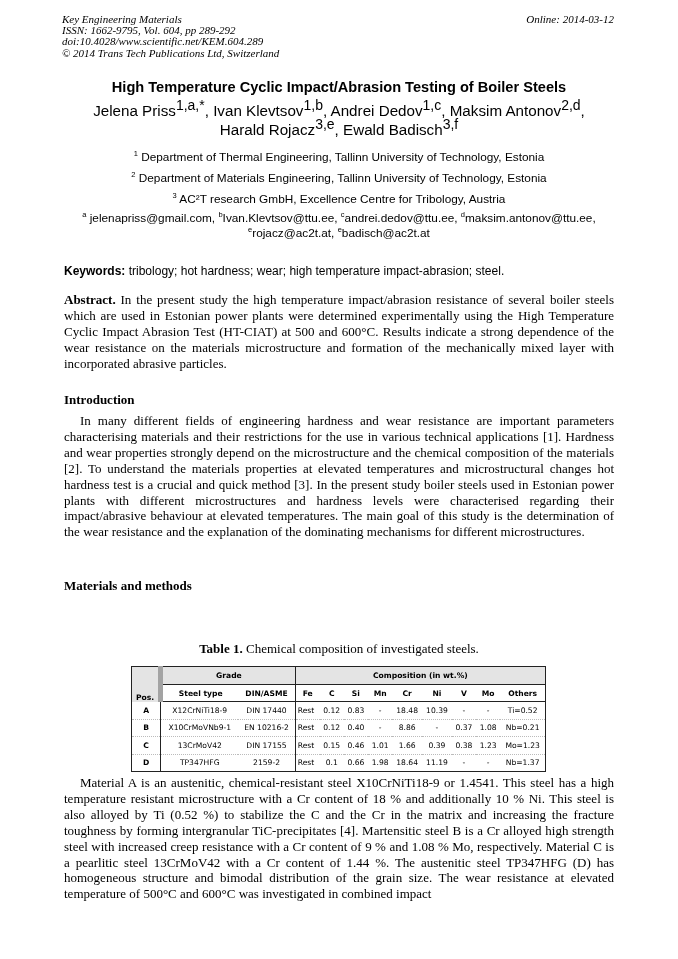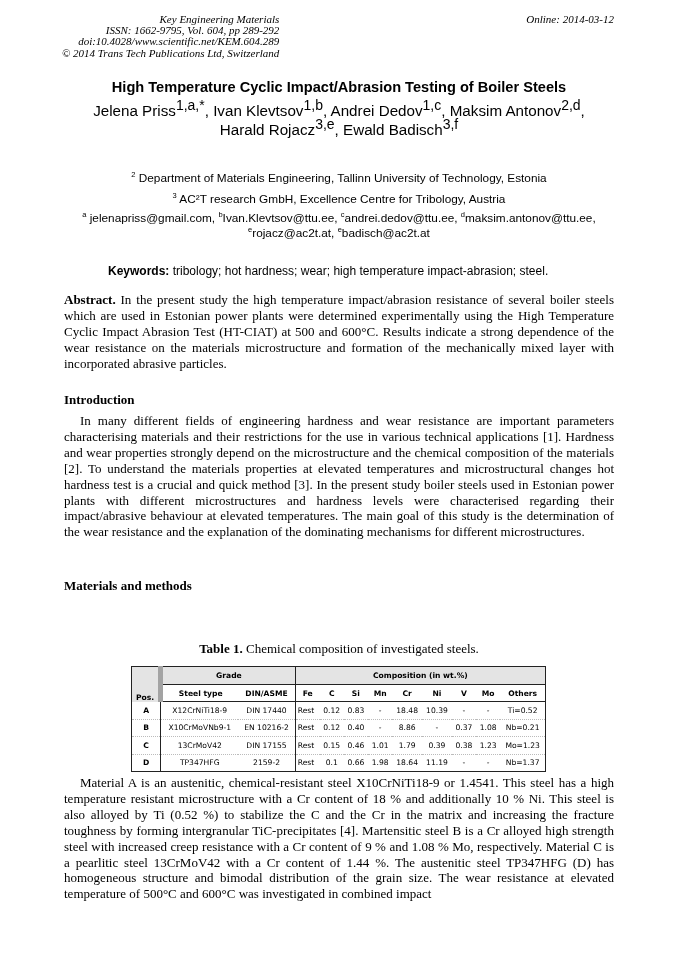--- a/index.html
+++ b/index.html
@@ -1,32 +1,32 @@
 <!DOCTYPE html>
 <html><head>
 <meta charset="utf-8">
 <style>
   html, body { margin: 0; padding: 0; background: #ffffff; }
   body { width: 678px; height: 959px; position: relative; overflow: hidden; color: #000; }
   .page { position: absolute; left: 0; top: 0; width: 678px; height: 959px; }
 
-  .header-left { position: absolute; left: 62px; top: 14px; font-family: "Liberation Serif", serif; font-style: italic; font-size: 11px; line-height: 11.2px; text-align: right; }
+  .header-left { position: absolute; left: 62px; top: 14px; font-family: "Liberation Serif", serif; font-style: italic; font-size: 11px; line-height: 11.2px; }
   .header-right { position: absolute; right: 64px; top: 14px; font-family: "Liberation Serif", serif; font-style: italic; font-size: 11px; line-height: 11.2px; }
 
   .title { position: absolute; left: 62px; width: 554px; top: 79px; text-align: center; font-family: "Liberation Sans", sans-serif; font-weight: bold; font-size: 14.6px; }
   .authors { position: absolute; left: 62px; width: 554px; top: 101px; text-align: center; font-family: "Liberation Sans", sans-serif; font-size: 15.2px; line-height: 19px; }
   .authors sup { font-size: 14px; vertical-align: 6px; line-height: 0; }
 
   .affil { position: absolute; left: 62px; width: 554px; text-align: center; font-family: "Liberation Sans", sans-serif; font-size: 11.8px; }
   .affil sup { font-size: 7.5px; vertical-align: 5px; line-height: 0; }
   .emails { position: absolute; left: 62px; width: 554px; top: 211px; text-align: center; font-family: "Liberation Sans", sans-serif; font-size: 11.8px; line-height: 15px; }
   .emails sup { font-size: 7.5px; vertical-align: 5px; line-height: 0; }
 
   .keywords { position: absolute; left: 64px; top: 264px; font-family: "Liberation Sans", sans-serif; font-size: 12px; }
-  .keywords b { font-weight: bold; margin-left: 44px; }
+  .keywords b { font-weight: bold; }
 
   .para { position: absolute; left: 64px; width: 550px; font-family: "Liberation Serif", serif; font-size: 13px; line-height: 15.9px; text-align: justify; }
   .para.indent { text-indent: 16px; }
   .heading { position: absolute; left: 64px; font-family: "Liberation Serif", serif; font-weight: bold; font-size: 13px; }
 
   .table-caption { position: absolute; left: 62px; width: 554px; top: 641px; text-align: center; font-family: "Liberation Serif", serif; font-size: 13px; }
 
   table.comp { position: absolute; left: 131px; top: 666px; width: 415px; border-collapse: collapse; font-family: "DejaVu Sans", sans-serif; font-size: 7.6px; border: 1.2px solid #222; }
   table.comp td, table.comp th { padding: 0 2px; height: 16px; text-align: center; white-space: nowrap; font-weight: normal; }
   table.comp th { font-weight: bold; }
@@ -57,20 +57,21 @@
 
   <div class="authors">
     <span><span>Jelena Priss</span><sup>1,a,*</sup><span>, </span></span>
     <span><span>Ivan Klevtsov</span><sup>1,b</sup><span>, </span></span>
     <span><span>Andrei Dedov</span><sup>1,c</sup><span>, </span></span>
     <span><span>Maksim Antonov</span><sup>2,d</sup><span>,</span></span><br>
     <span><span>Harald Rojacz</span><sup>3,e</sup><span>, </span></span>
     <span><span>Ewald Badisch</span><sup>3,f</sup><span></span></span>
   </div>
 
+  <div class="affil" style="top:150px;"><sup>1</sup><span> Department of Thermal Engineering, Tallinn University of Technology, Estonia</span></div>
   <div class="affil" style="top:171px;"><sup>2</sup><span> Department of Materials Engineering, Tallinn University of Technology, Estonia</span></div>
   <div class="affil" style="top:192px;"><sup>3</sup><span> AC²T research GmbH, Excellence Centre for Tribology, Austria</span></div>
 
   <div class="emails">
     <sup>a</sup><span> jelenapriss@gmail.com, </span><sup>b</sup><span>Ivan.Klevtsov@ttu.ee, </span><sup>c</sup><span>andrei.dedov@ttu.ee, </span><sup>d</sup><span>maksim.antonov@ttu.ee,</span><br>
     <sup>e</sup><span>rojacz@ac2t.at, </span><sup>e</sup><span>badisch@ac2t.at</span>
   </div>
 
   <div class="keywords"><b>Keywords:</b><span> tribology; hot hardness; wear; high temperature impact-abrasion; steel.</span></div>
 
@@ -134,21 +135,21 @@
           <td>Nb=0.21</td>
         </tr>
         <tr class="row">
           <td class="pos">C</td>
           <td>13CrMoV42</td>
           <td class="vsep">DIN 17155</td>
           <td style="text-align: left;">Rest</td>
           <td>0.15</td>
           <td>0.46</td>
           <td>1.01</td>
-          <td>1.79</td>
+          <td>1.66</td>
           <td>0.39</td>
           <td>0.38</td>
           <td>1.23</td>
           <td>Mo=1.23</td>
         </tr>
         <tr class="row">
           <td class="pos">D</td>
           <td>TP347HFG</td>
           <td class="vsep">2159-2</td>
           <td style="text-align: left;">Rest</td>

